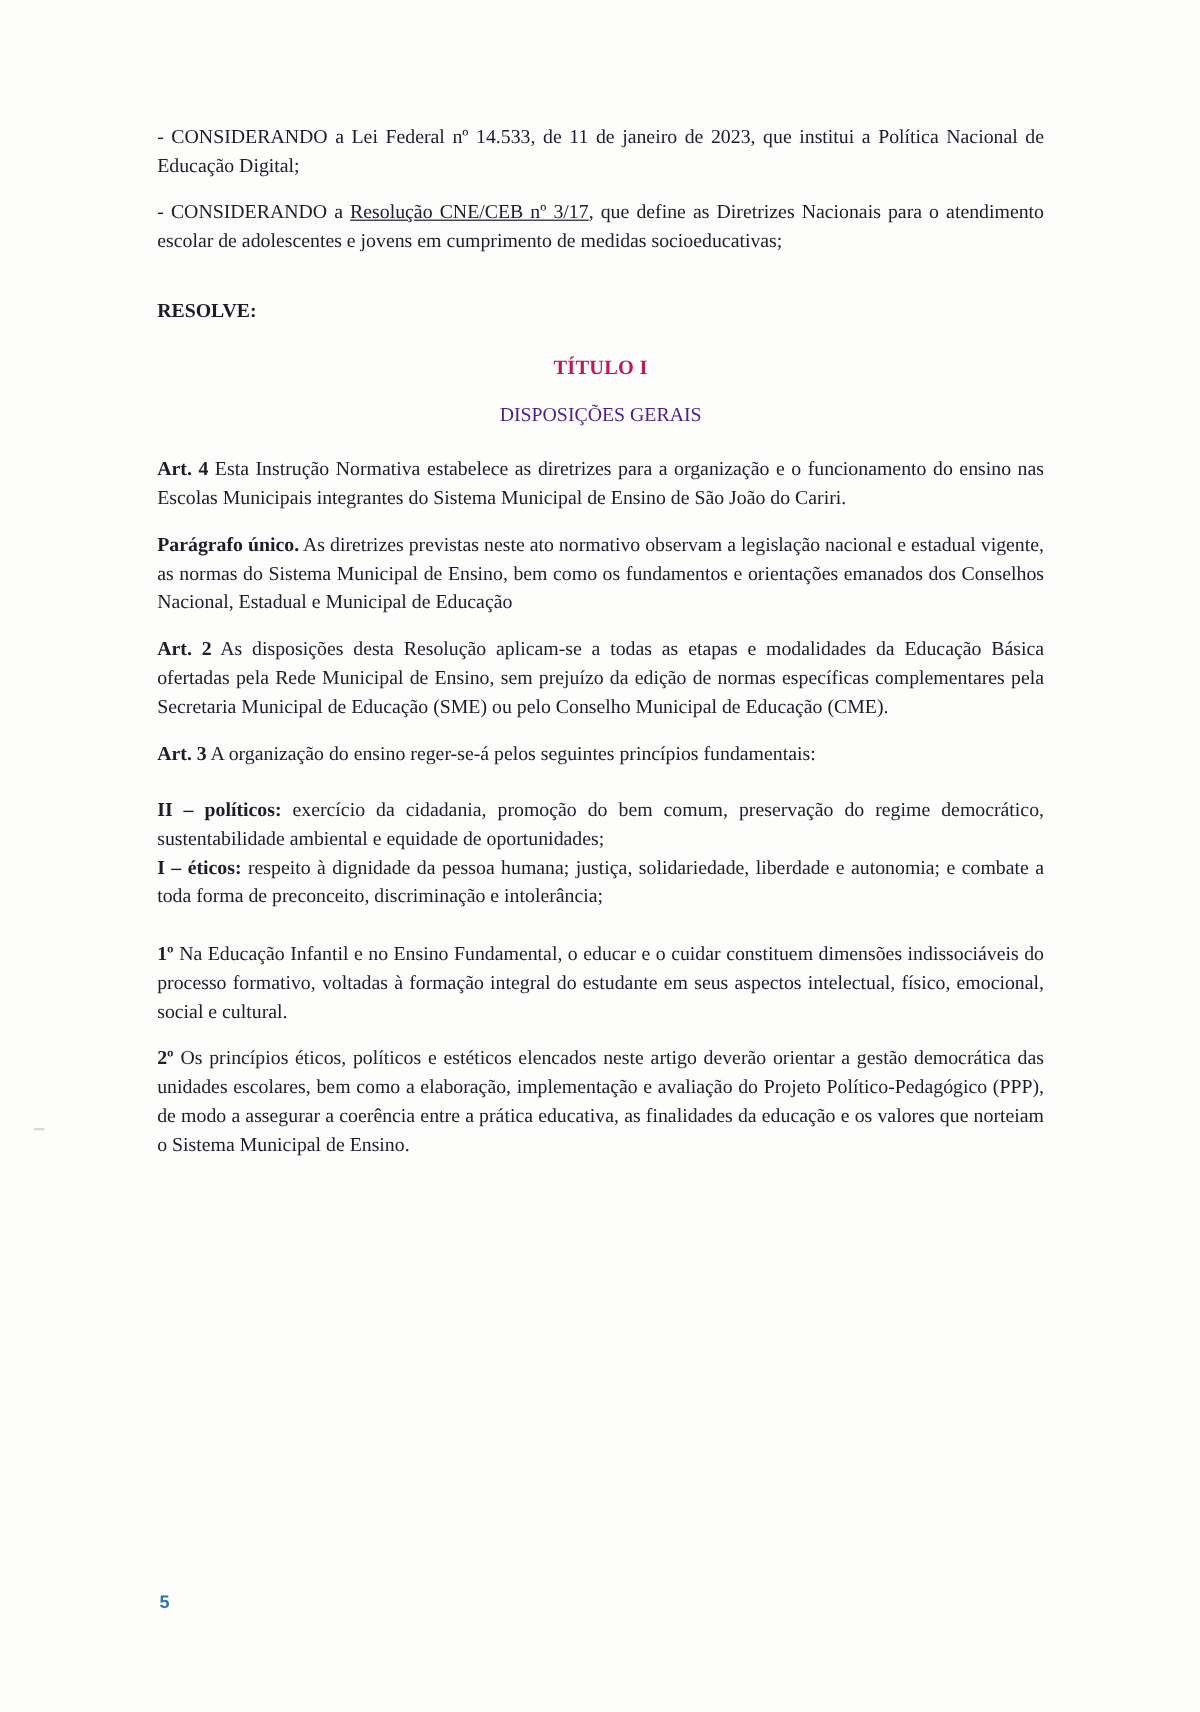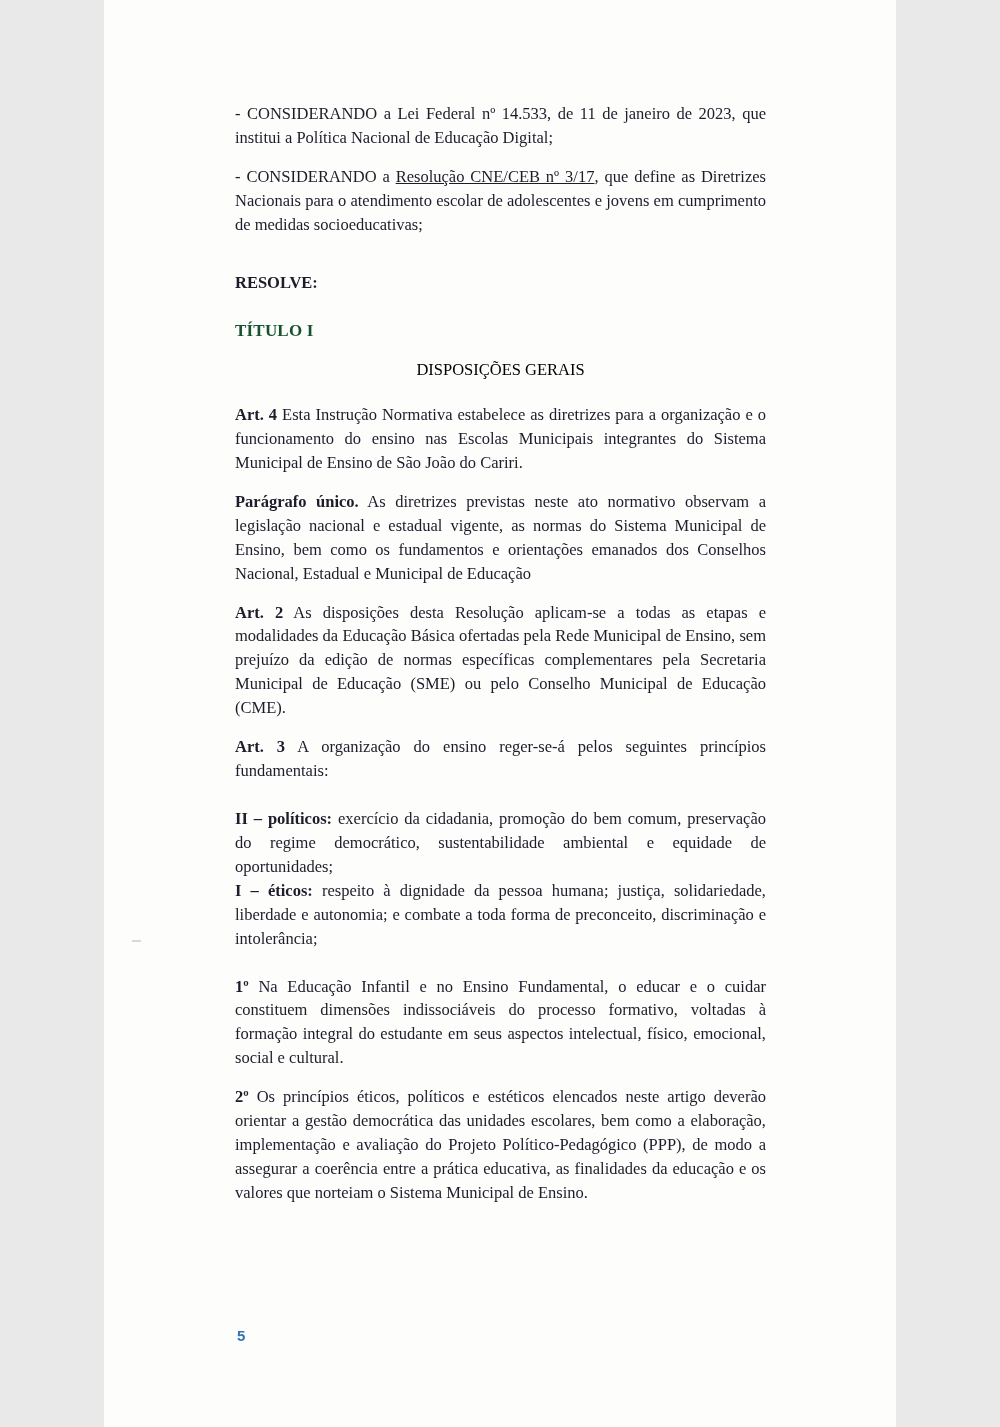--- a/index.html
+++ b/index.html
@@ -2,21 +2,21 @@
 <html><head>
 <meta charset="utf-8">
 <style>
   html, body {
     margin: 0;
     padding: 0;
     background: #e9e9e9;
   }
   .page {
     position: relative;
-    width: 792px;
+    width: 1000px;
     height: 1427px;
     margin: 0 auto;
     background: #fdfdfc;
     font-family: "Liberation Serif", serif;
     color: #1c1c2b;
     font-size: 16.5px;
     line-height: 1.45;
     overflow: hidden;
   }
   .content {
@@ -26,31 +26,32 @@
     margin: 0 0 15px 0;
     text-align: justify;
   }
   .resolve {
     margin: 34px 0 0 0;
     font-weight: bold;
     text-align: left;
   }
   h1.titulo {
     margin: 24px 0 12px 0;
+    text-align: center;
     font-size: 17px;
     font-weight: bold;
-    color: #14532d;
+    color: #be185d;
     letter-spacing: 0.2px;
   }
   h2.subtitulo {
     margin: 15px 0 21px 0;
     text-align: center;
     font-size: 16.5px;
     font-weight: normal;
-    color: #000000;
+    color: #4c1d95;
   }
   .lead {
     font-weight: bold;
   }
   .underline {
     text-decoration: underline;
   }
   .principles {
     margin: 24px 0 24px 0;
   }

